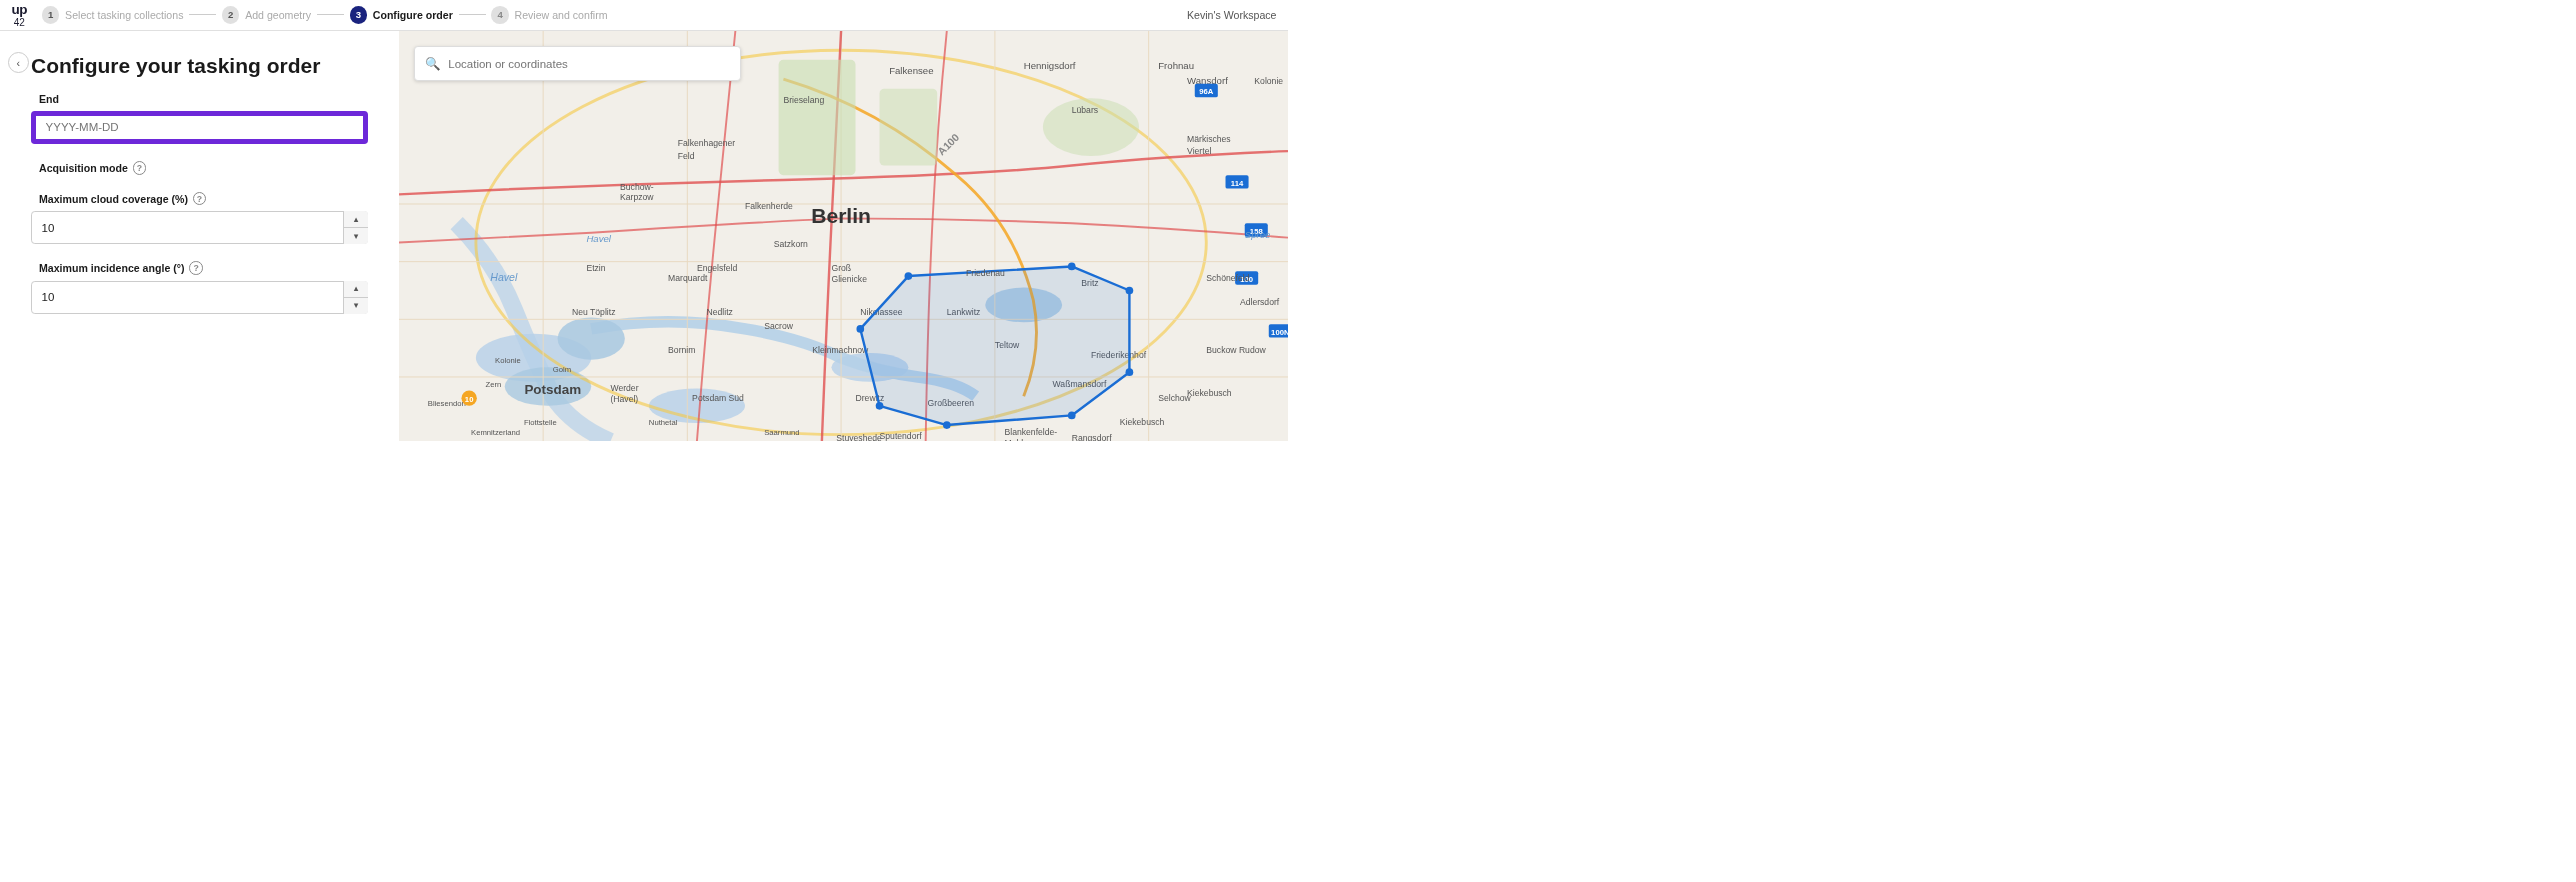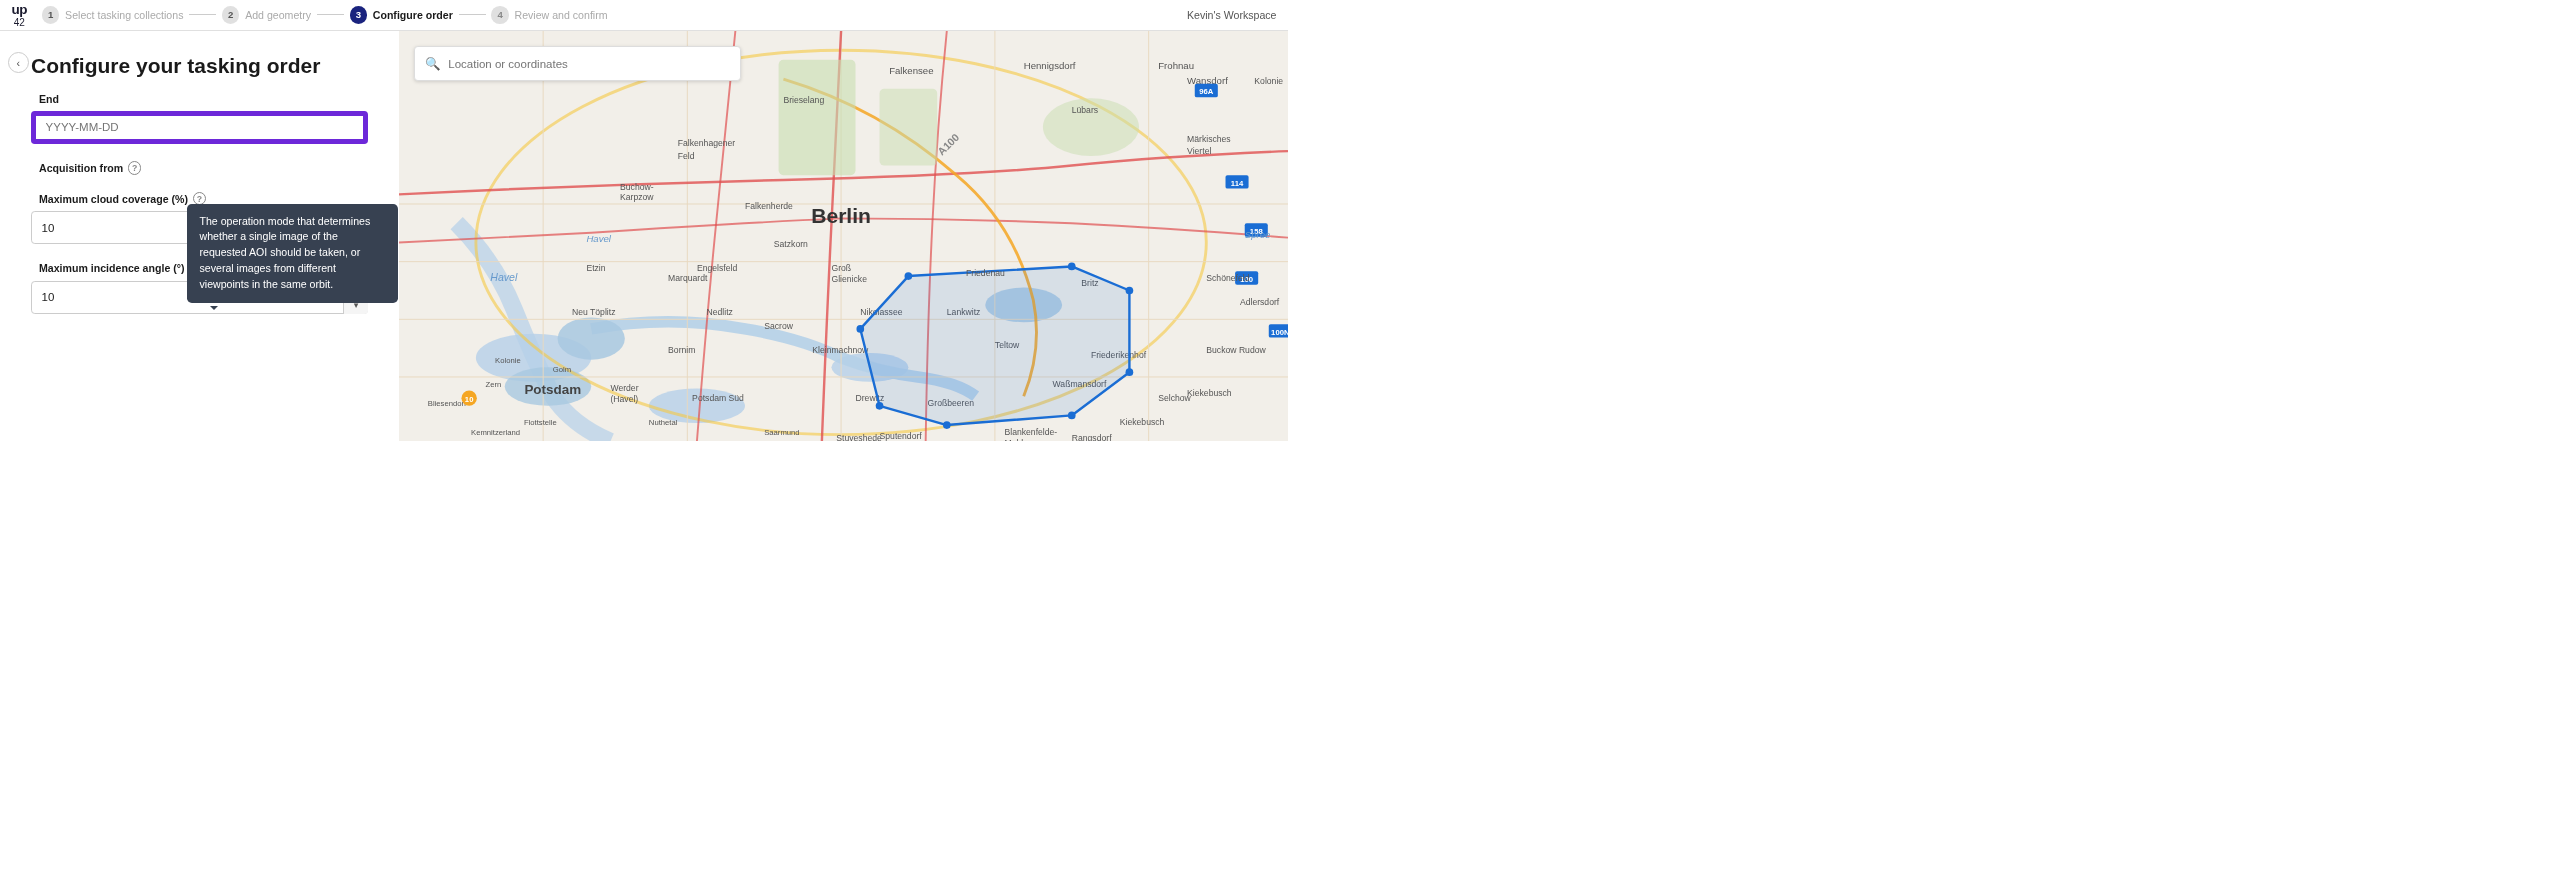--- a/index.html
+++ b/index.html
@@ -168,27 +168,24 @@
     <button class="back-btn">‹</button>
     <h1 class="page-title">Configure your tasking order</h1>
 
     <div class="field-group">
       <div class="field-label">
         <span>End</span>
       </div>
       <input class="text-input" type="text" placeholder="YYYY-MM-DD" style="">
     </div>
 
-    <div class="tooltip">
-      <span>The operation mode that determines whether a single image of the requested AOI should be taken, or several images from different viewpoints in the same orbit.</span>
-    </div>
 
     <div class="field-group">
       <div class="field-label">
-        <span>Acquisition from</span>
+        <span>Acquisition mode</span>
         <span class="help-icon">?</span>
       </div>
     </div>
 
     <div class="field-group">
       <div class="field-label">
         <span>Maximum cloud coverage (%)</span>
         <span class="help-icon">?</span>
       </div>
       <div class="number-input-wrapper">

